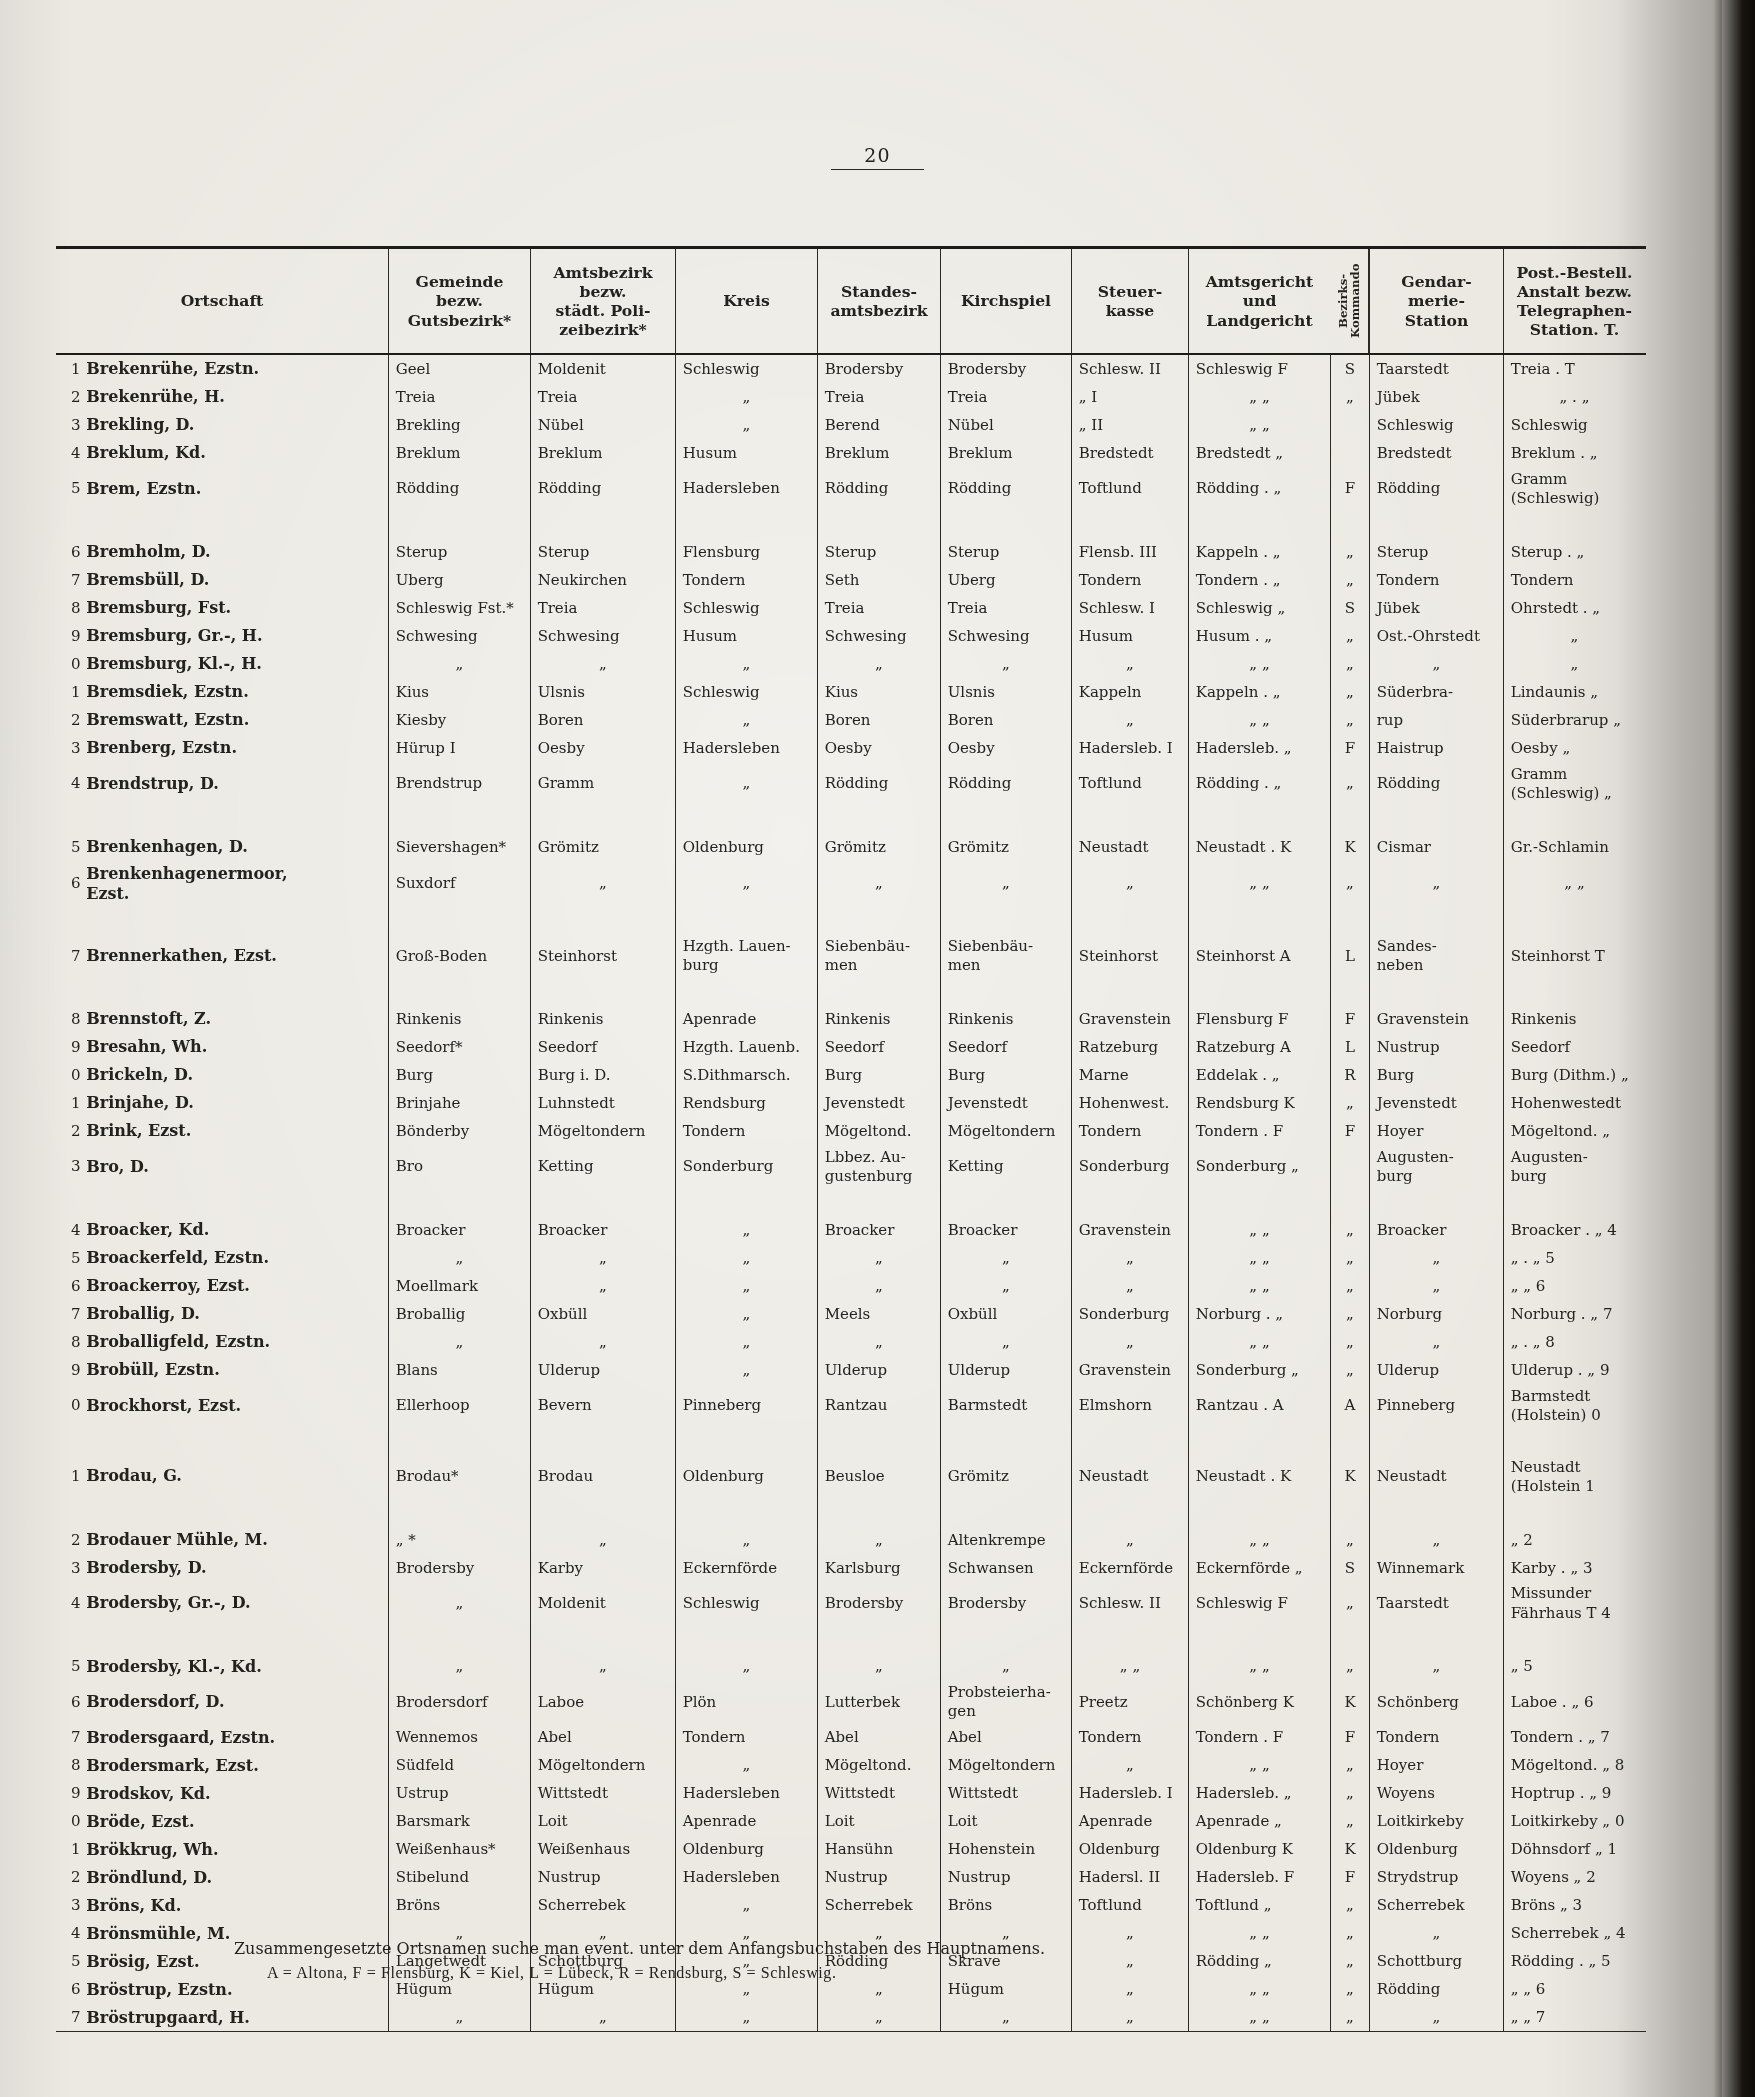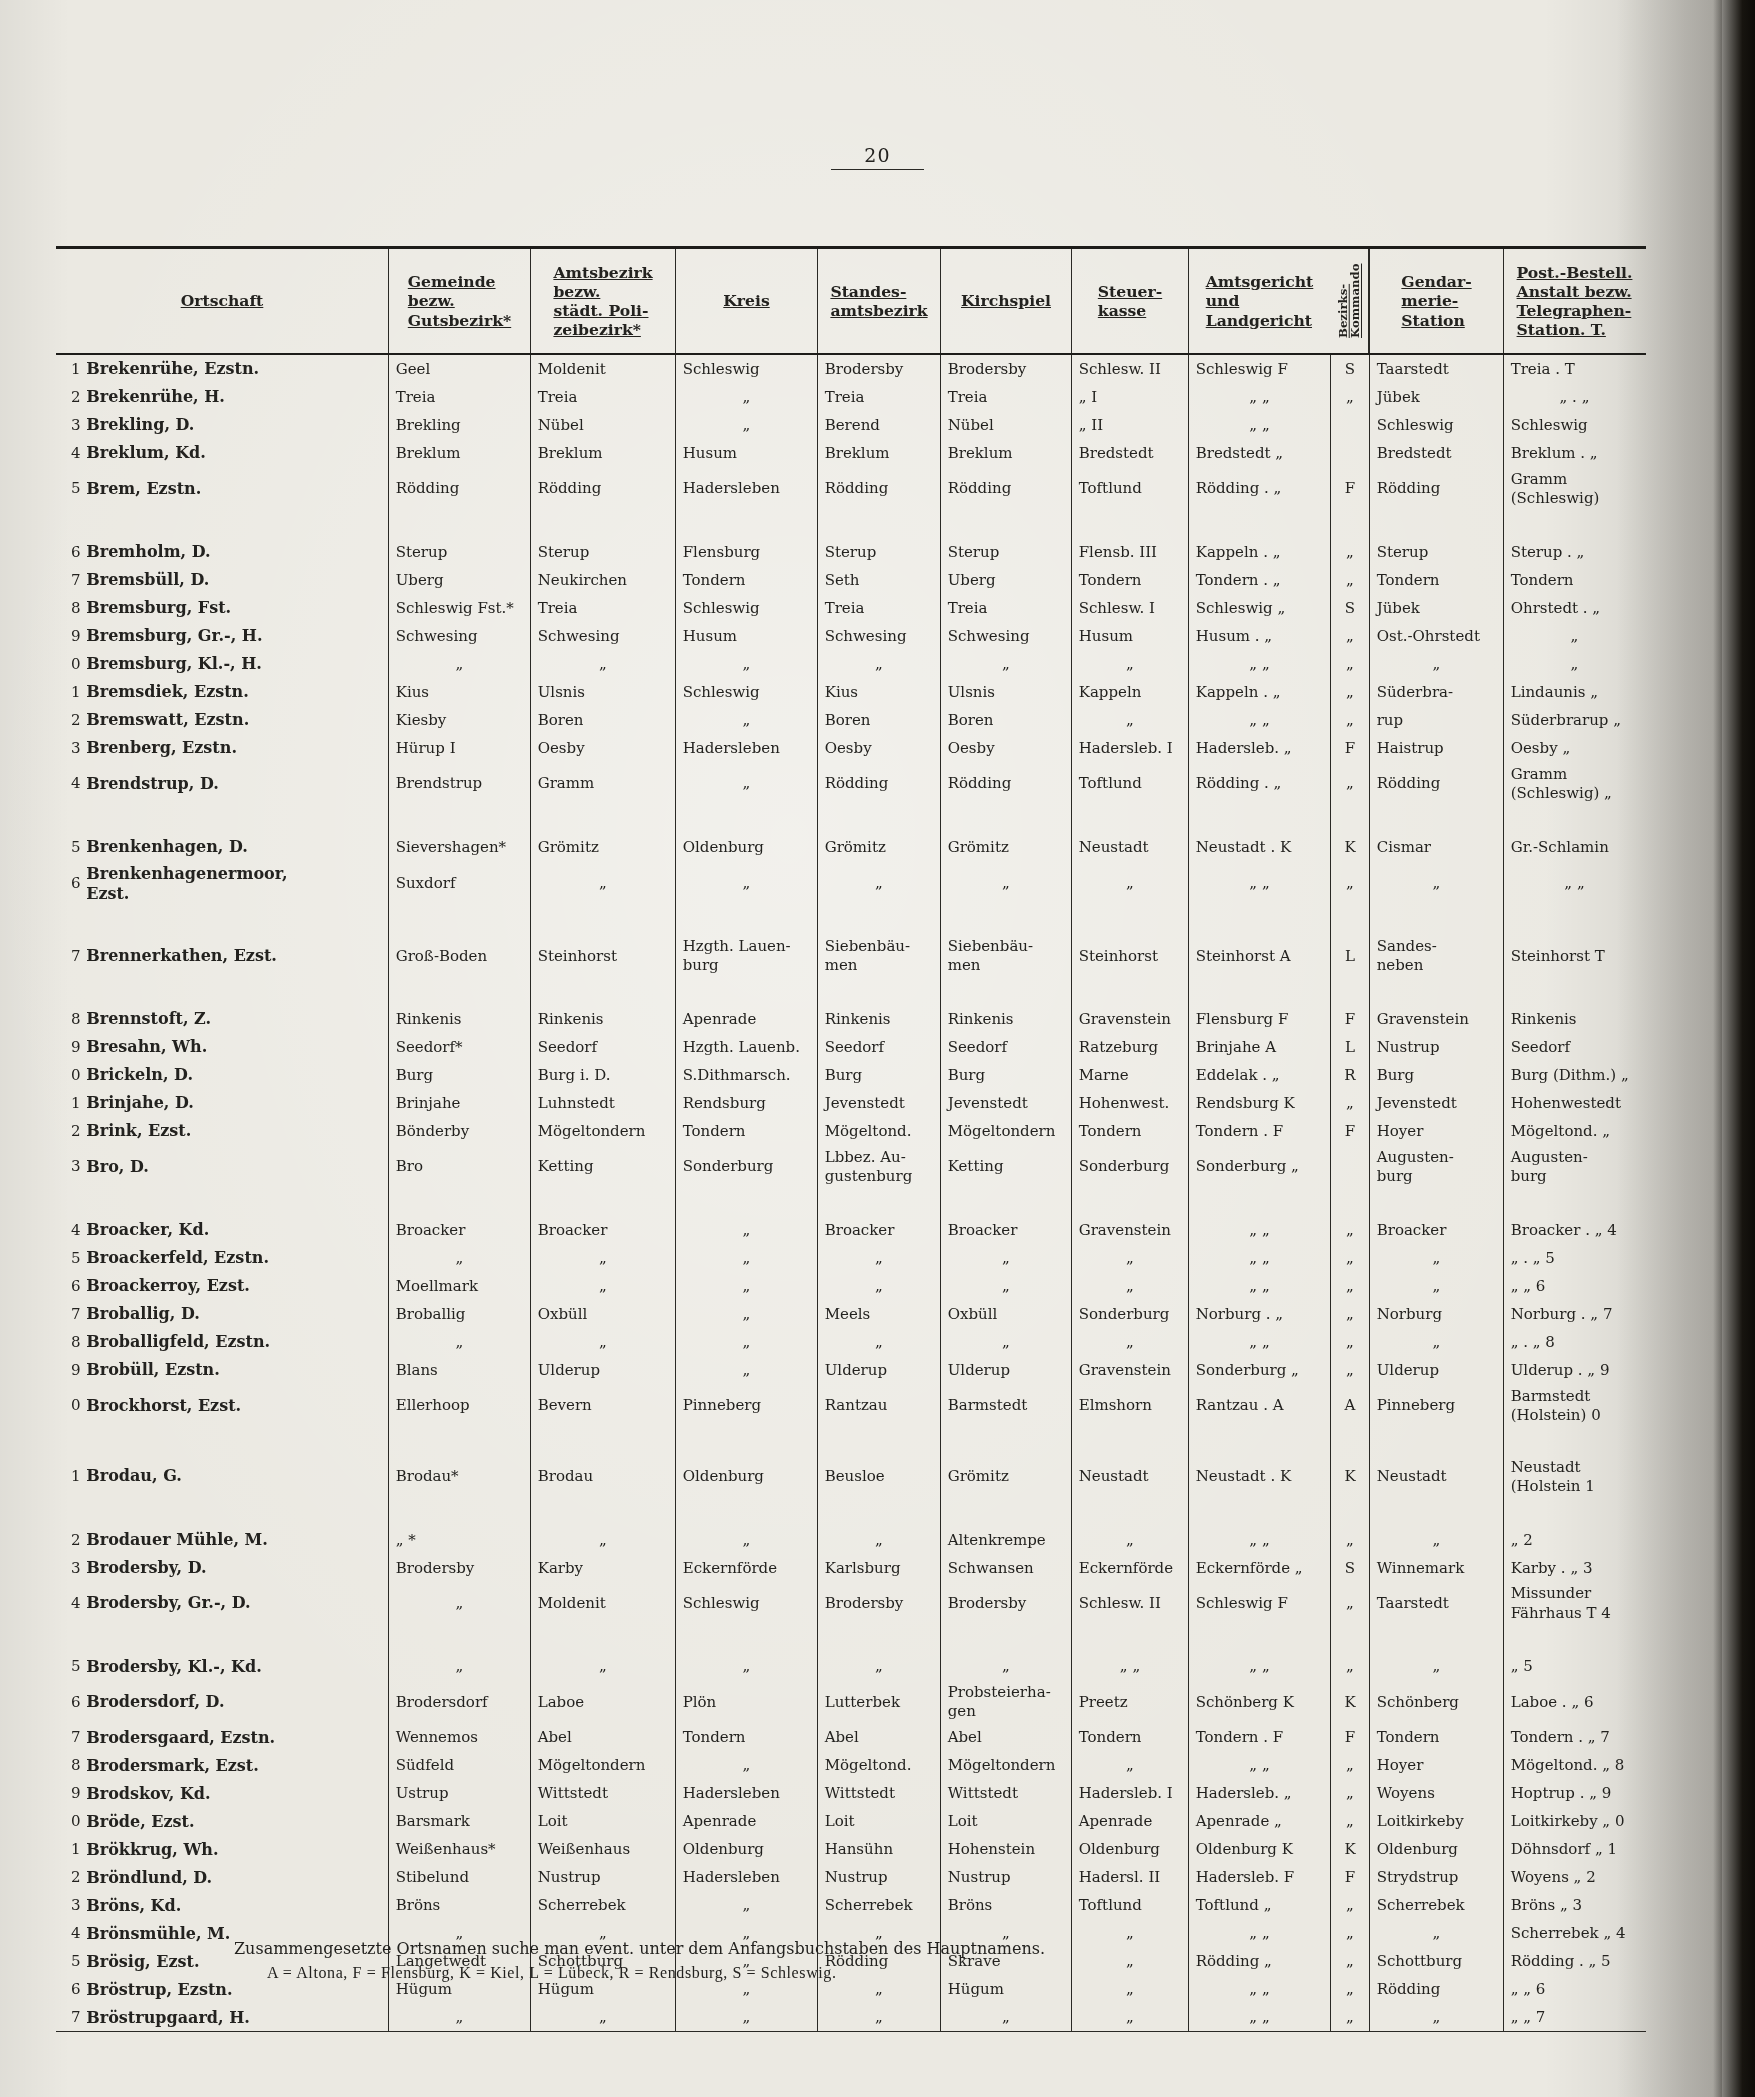--- a/index.html
+++ b/index.html
@@ -32,22 +32,22 @@
     border-top:3.9px solid #1d1c19;
   }
   .thead {
     display:grid;
     grid-template-columns:332px 142px 145px 142px 123px 131px 117px 142px 39px 134px 142px;
     border-bottom:2.2px solid #1d1c19;
     min-height:106px;
   }
   .thead .hcell {
     display:flex; align-items:center; justify-content:center;
-    text-align:left; font-weight:bold; font-size:15.6px; line-height:1.22;
-    white-space:pre-line; padding:5.6px 2.2px; border-left:1.1px solid #2a2925;text-decoration:underline;
+    text-align:center; font-weight:bold; font-size:15.6px; line-height:1.22;
+    white-space:pre-line; padding:5.6px 2.2px; border-left:1.1px solid #2a2925;
   }
   .thead .hcell:first-child { border-left:none; }
   .thead .hcell.vert {
     writing-mode:vertical-rl; transform:rotate(180deg);
     font-size:11.7px; line-height:1.05; padding:2.2px 1.1px;
   }
   .tbody .trow {
     display:grid;
     grid-template-columns:332px 142px 145px 142px 123px 131px 117px 142px 39px 134px 142px;
   }
@@ -402,21 +402,21 @@
           <div class="cell c10">Rinkenis</div>
         </div>
         <div class="trow">
           <div class="cell c0"><span class="rn">9</span><span>Bresahn, Wh.</span></div>
           <div class="cell c1">Seedorf*</div>
           <div class="cell c2">Seedorf</div>
           <div class="cell c3">Hzgth. Lauenb.</div>
           <div class="cell c4">Seedorf</div>
           <div class="cell c5">Seedorf</div>
           <div class="cell c6">Ratzeburg</div>
-          <div class="cell c7">Brinjahe A</div>
+          <div class="cell c7">Ratzeburg A</div>
           <div class="cell c8">L</div>
           <div class="cell c9">Nustrup</div>
           <div class="cell c10">Seedorf</div>
         </div>
         <div class="trow">
           <div class="cell c0"><span class="rn">0</span><span>Brickeln, D.</span></div>
           <div class="cell c1">Burg</div>
           <div class="cell c2">Burg i. D.</div>
           <div class="cell c3">S.Dithmarsch.</div>
           <div class="cell c4">Burg</div>

